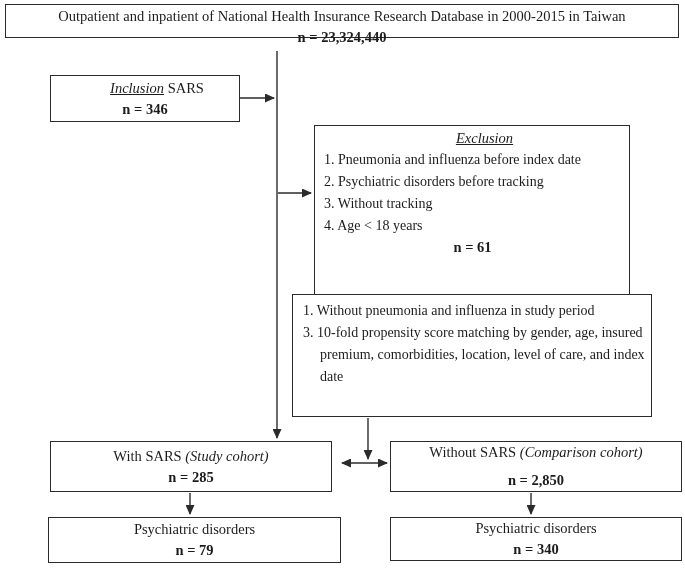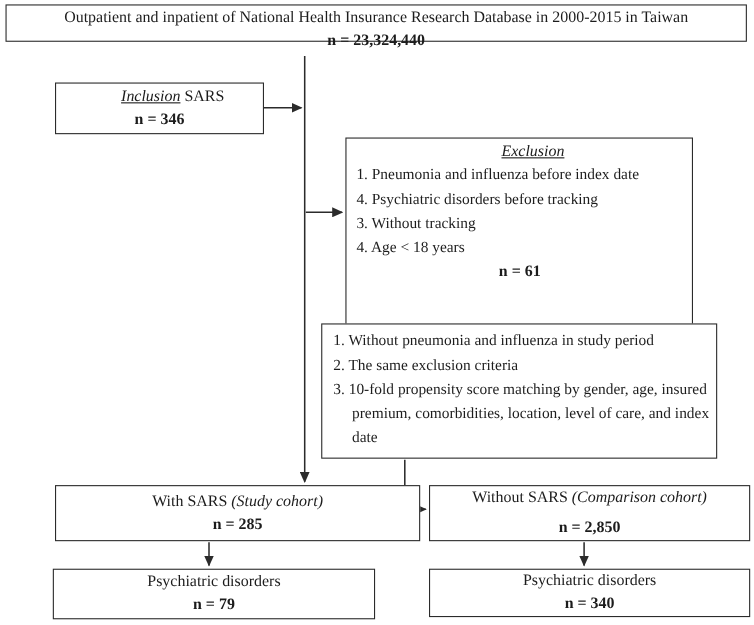--- a/index.html
+++ b/index.html
@@ -59,33 +59,32 @@
       <span>SARS</span>
     </div>
     <div class="n">n = 346</div>
   </div>
 
   <div class="box" style="left:314px; top:125px; width:316px; height:174px; padding:2px 8px 0 9px;">
     <div class="center">
       <span class="ui">Exclusion</span>
     </div>
     <div class="list-item">1. Pneumonia and influenza before index date</div>
-    <div class="list-item">4. Psychiatric disorders before tracking</div>
+    <div class="list-item">2. Psychiatric disorders before tracking</div>
     <div class="list-item">3. Without tracking</div>
     <div class="list-item">4. Age &lt; 18 years</div>
     <div class="center n">n = 61</div>
   </div>
 
   <div class="box" style="left:292px; top:294px; width:360px; height:123px; padding:5px 5px 16px 10px;">
     <div class="list-item">1. Without pneumonia and influenza in study period</div>
-    <div class="list-item">2. The same exclusion criteria</div>
     <div class="list-item">3. 10-fold propensity score matching by gender, age, insured premium, comorbidities, location, level of care, and index date</div>
   </div>
 
-  <div class="box center flexcol" style="left:50px; top:441px; width:332px; height:51px;">
+  <div class="box center flexcol" style="left:50px; top:441px; width:282px; height:51px;">
     <div>
       <span>With SARS</span>
       <span class="it">(Study cohort)</span>
     </div>
     <div class="n">n = 285</div>
   </div>
 
   <div class="box center flexcol" style="left:390px; top:441px; width:292px; height:51px;justify-content:space-between;">
     <div>
       <span>Without SARS</span>

